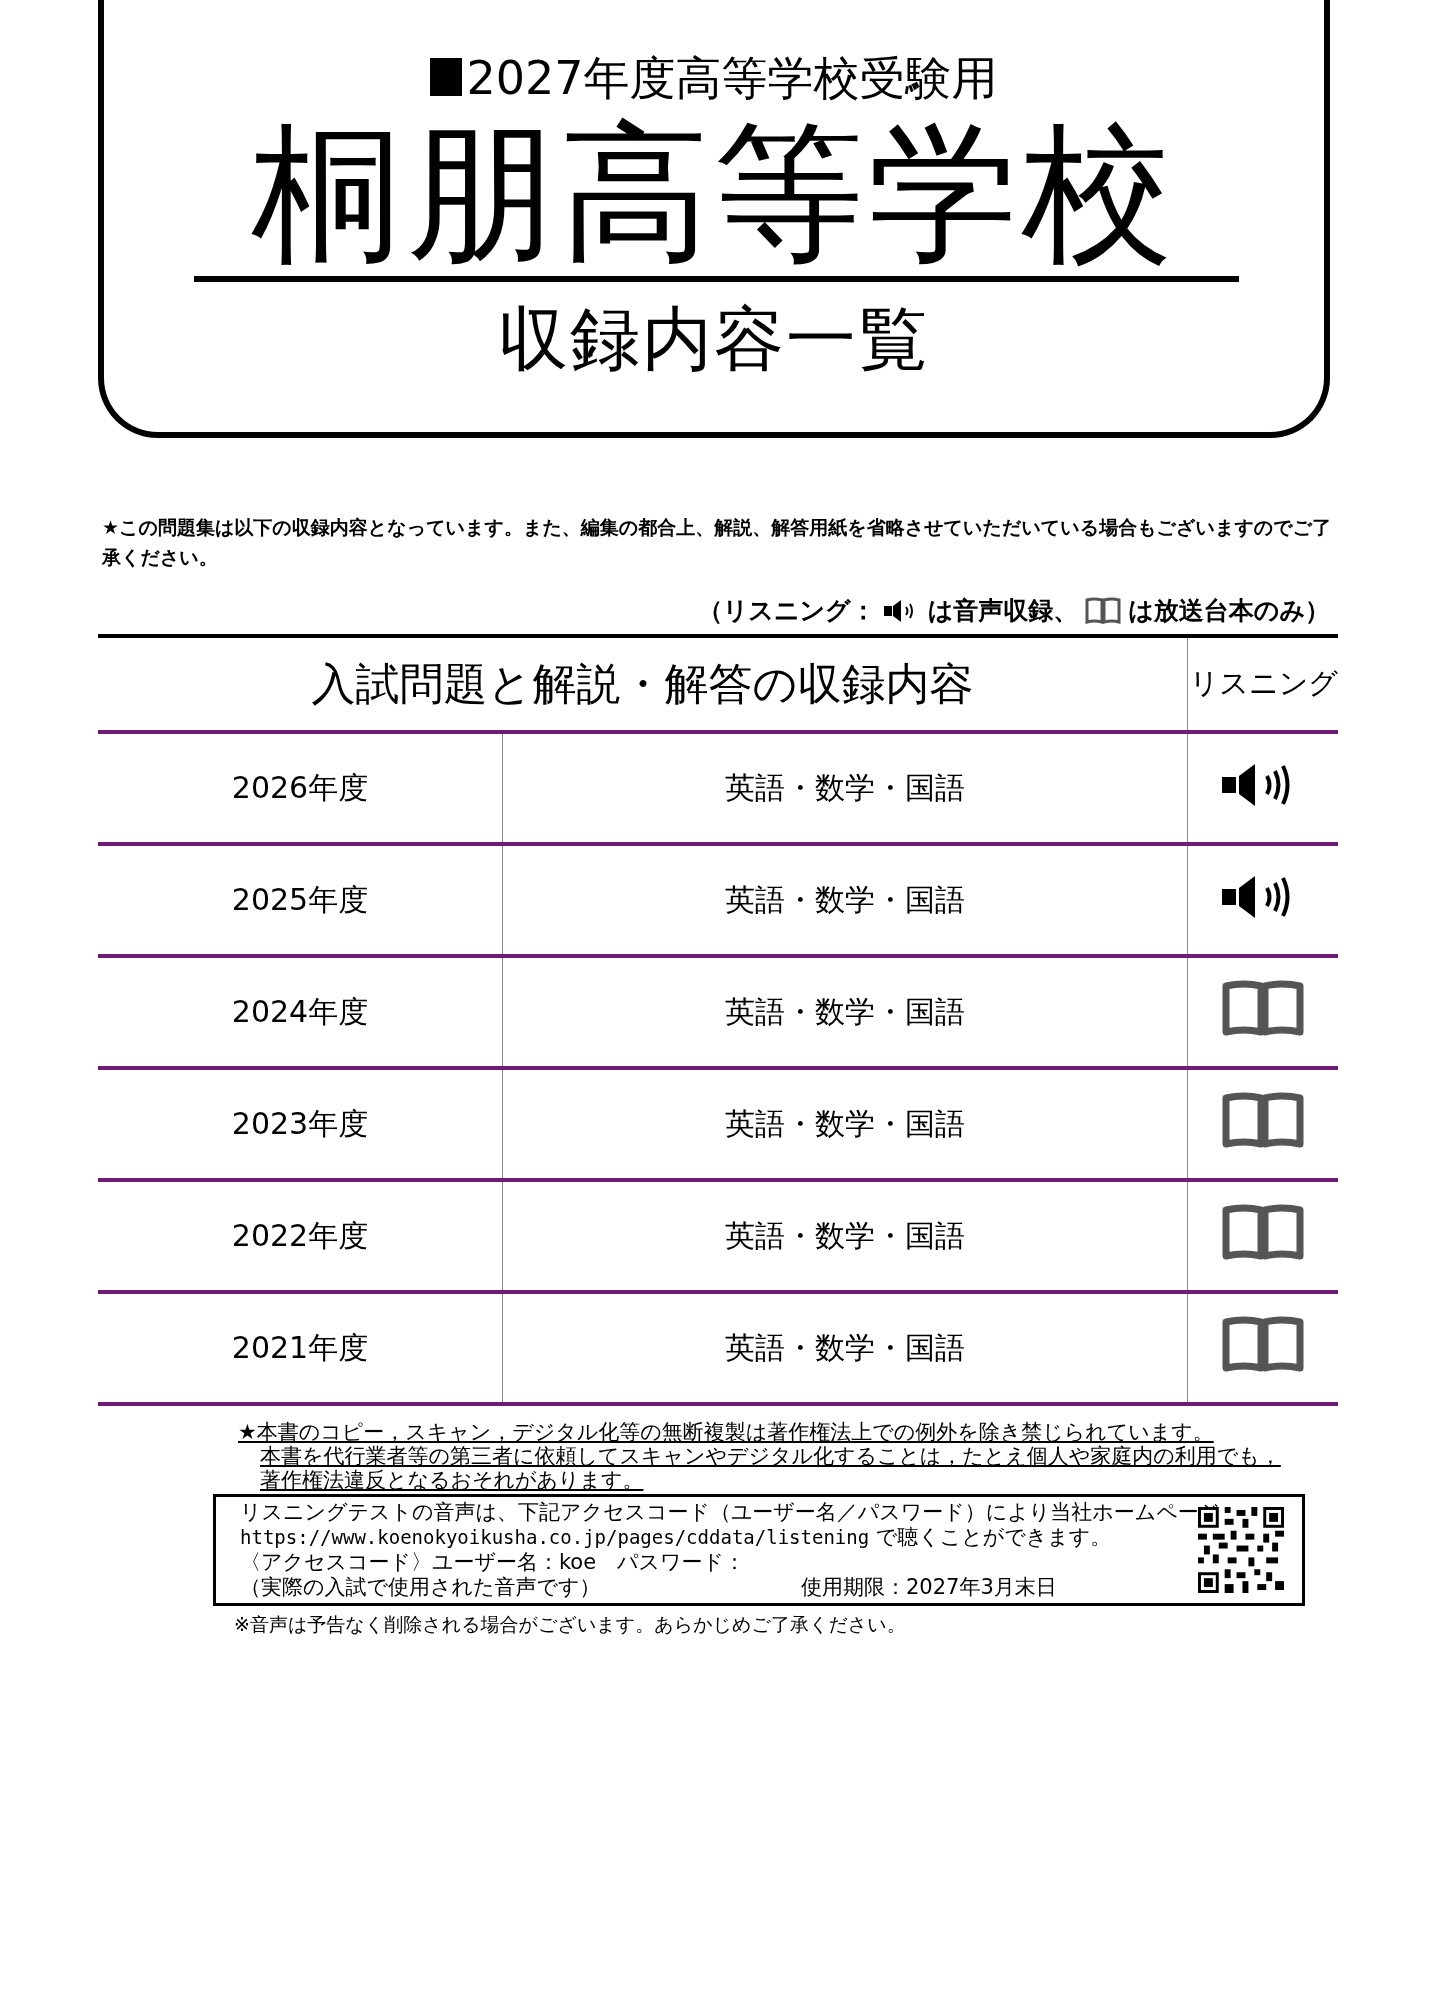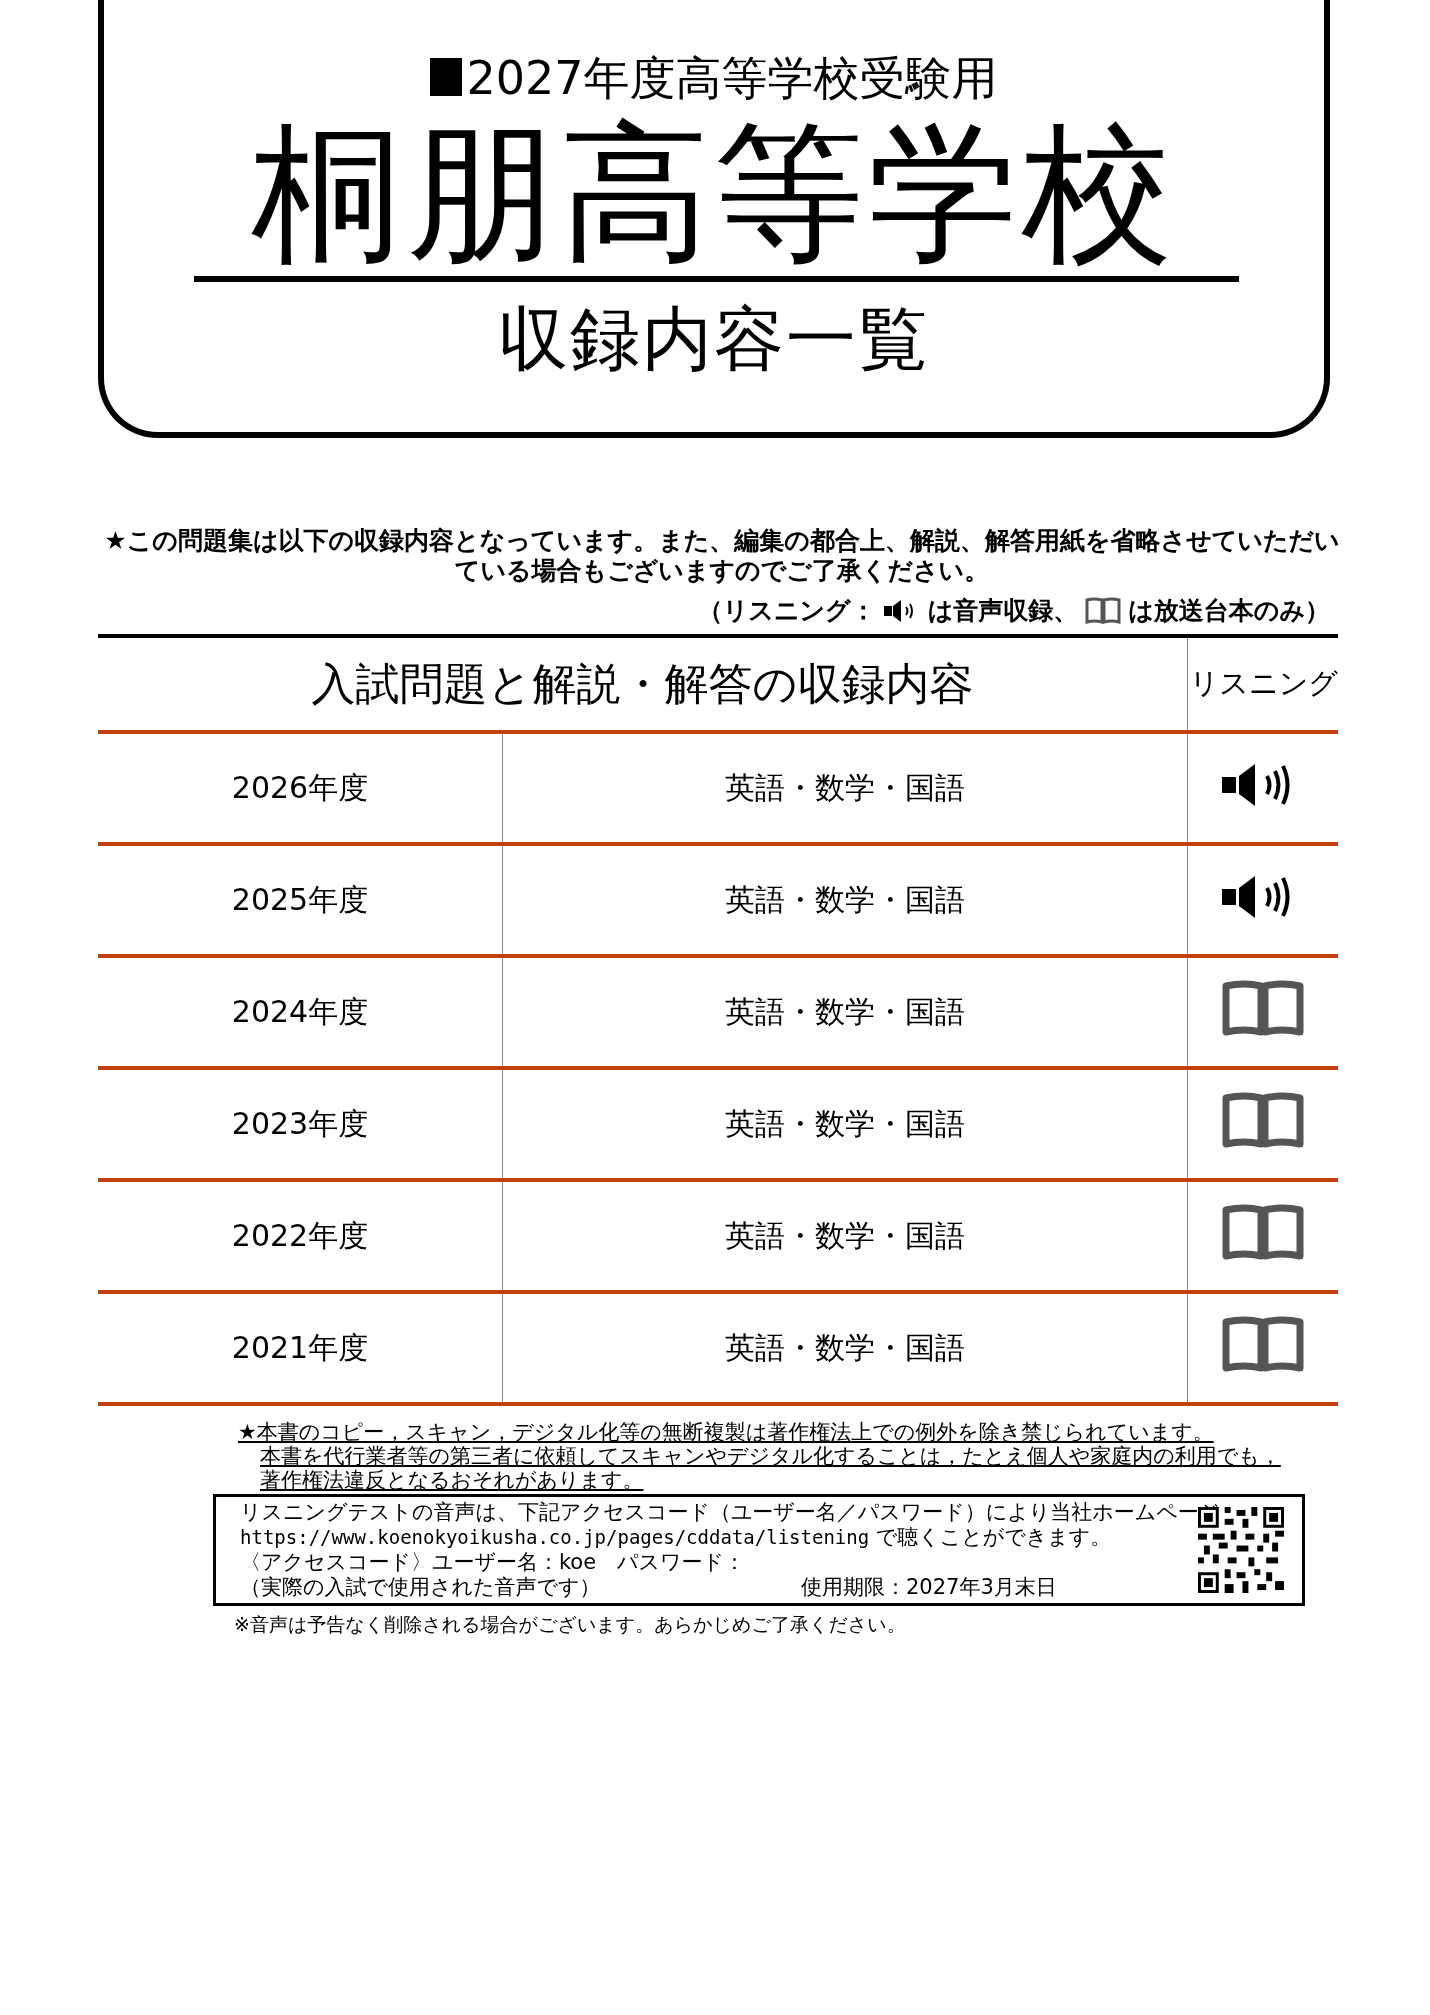--- a/index.html
+++ b/index.html
@@ -22,34 +22,34 @@
       font-size: 150px; line-height: 170px; font-weight: normal; letter-spacing: 4px;
     }
     .title-rule {
       position: absolute; left: 90px; width: 1045px; top: 286px; height: 6px; background: #000;
     }
     .list-title {
       position: absolute; left: 0; width: 100%; top: 304px; text-align: center;
       font-size: 70px; line-height: 90px; letter-spacing: 2px;
     }
     .notice {
-      position: absolute; left: 102px; top: 526px; width: 1240px;
-      font-size: 25px; line-height: 30px; font-weight: bold; text-align: center;
+      position: absolute; left: 102px; top: 512px; width: 1240px;
+      font-size: 19px; line-height: 30px; font-weight: bold;
     }
     .legend {
       position: absolute; right: 100px; top: 594px;
       font-size: 25px; line-height: 34px; font-weight: bold; display: flex; align-items: center; gap: 6px;
     }
     .legend svg { vertical-align: middle; }
     table.contents {
       position: absolute; left: 98px; top: 634px; width: 1240px;
       border-collapse: collapse;
     }
     table.contents td, table.contents th {
-      border-top: 4px solid #000; border-bottom: 4px solid #c2410c;
+      border-top: 4px solid #000; border-bottom: 4px solid #701a75;
       font-weight: normal; text-align: center; padding: 0;
     }
     table.contents .head-main { height: 92px; font-size: 44px; border-right: 1px solid #888; }
     table.contents .head-listen { height: 92px; font-size: 29px; width: 150px; text-align: right; }
     table.contents td { height: 108px; font-size: 30px; }
     td.year { width: 404px; border-right: 1px solid #888; }
     td.subjects { border-right: 1px solid #888; }
     td.listen { width: 150px; }
     .copyright {
       position: absolute; left: 238px; top: 1420px; width: 1060px;

